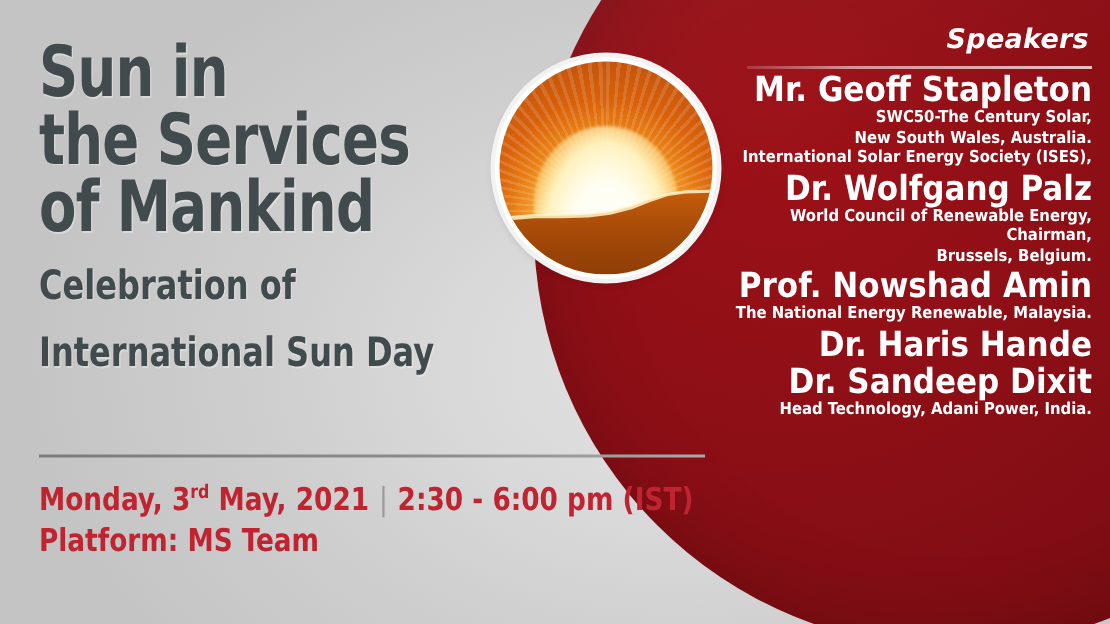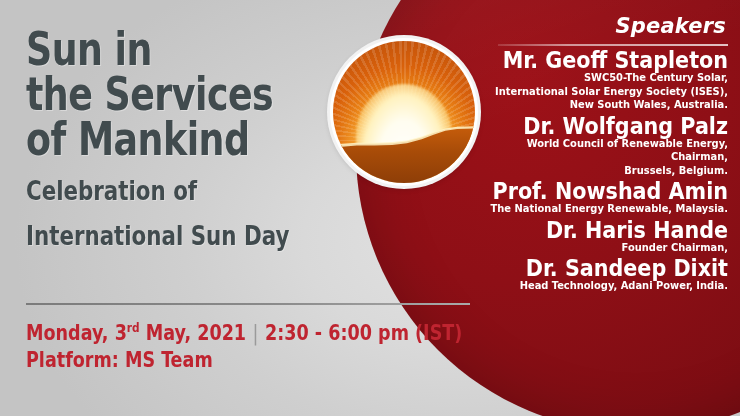--- a/index.html
+++ b/index.html
@@ -186,21 +186,21 @@
     position: absolute;
     right: 12px;
     top: 14px;
     width: 244px;
     text-align: right;
   }
   .speakers-title {
     font-family: "DejaVu Sans", "Liberation Sans", sans-serif;
     font-style: italic;
     font-weight: bold;
-    font-size: 21px;
+    font-size: 18px;
     line-height: 25px;
     color: #ffffff;
     letter-spacing: 0.2px;
     padding-right: 2px;
   }
   .speakers-rule {
     margin-top: 5px;
     margin-left: auto;
     width: 230px;
     height: 2px;
@@ -261,39 +261,38 @@
     <div class="detail-line">Platform: MS Team</div>
   </div>
 
   <div class="speakers-col">
     <div class="speakers-title">Speakers</div>
     <div class="speakers-rule"></div>
 
     <div class="speaker">
       <div class="speaker-name">Mr. Geoff Stapleton</div>
       <div class="speaker-affil">SWC50-The Century Solar,</div>
+      <div class="speaker-affil">New South Wales, Australia.</div>
       <div class="speaker-affil">International Solar Energy Society (ISES),</div>
-      <div class="speaker-affil">New South Wales, Australia.</div>
     </div>
 
     <div class="speaker">
       <div class="speaker-name">Dr. Wolfgang Palz</div>
       <div class="speaker-affil">World Council of Renewable Energy,</div>
       <div class="speaker-affil">Chairman,</div>
       <div class="speaker-affil">Brussels, Belgium.</div>
     </div>
 
     <div class="speaker">
       <div class="speaker-name">Prof. Nowshad Amin</div>
       <div class="speaker-affil">The National Energy Renewable, Malaysia.</div>
     </div>
 
     <div class="speaker">
       <div class="speaker-name">Dr. Haris Hande</div>
-      <div class="speaker-affil">Founder Chairman,</div>
     </div>
 
     <div class="speaker">
       <div class="speaker-name">Dr. Sandeep Dixit</div>
       <div class="speaker-affil">Head Technology, Adani Power, India.</div>
     </div>
   </div>
 
 </div>
 

